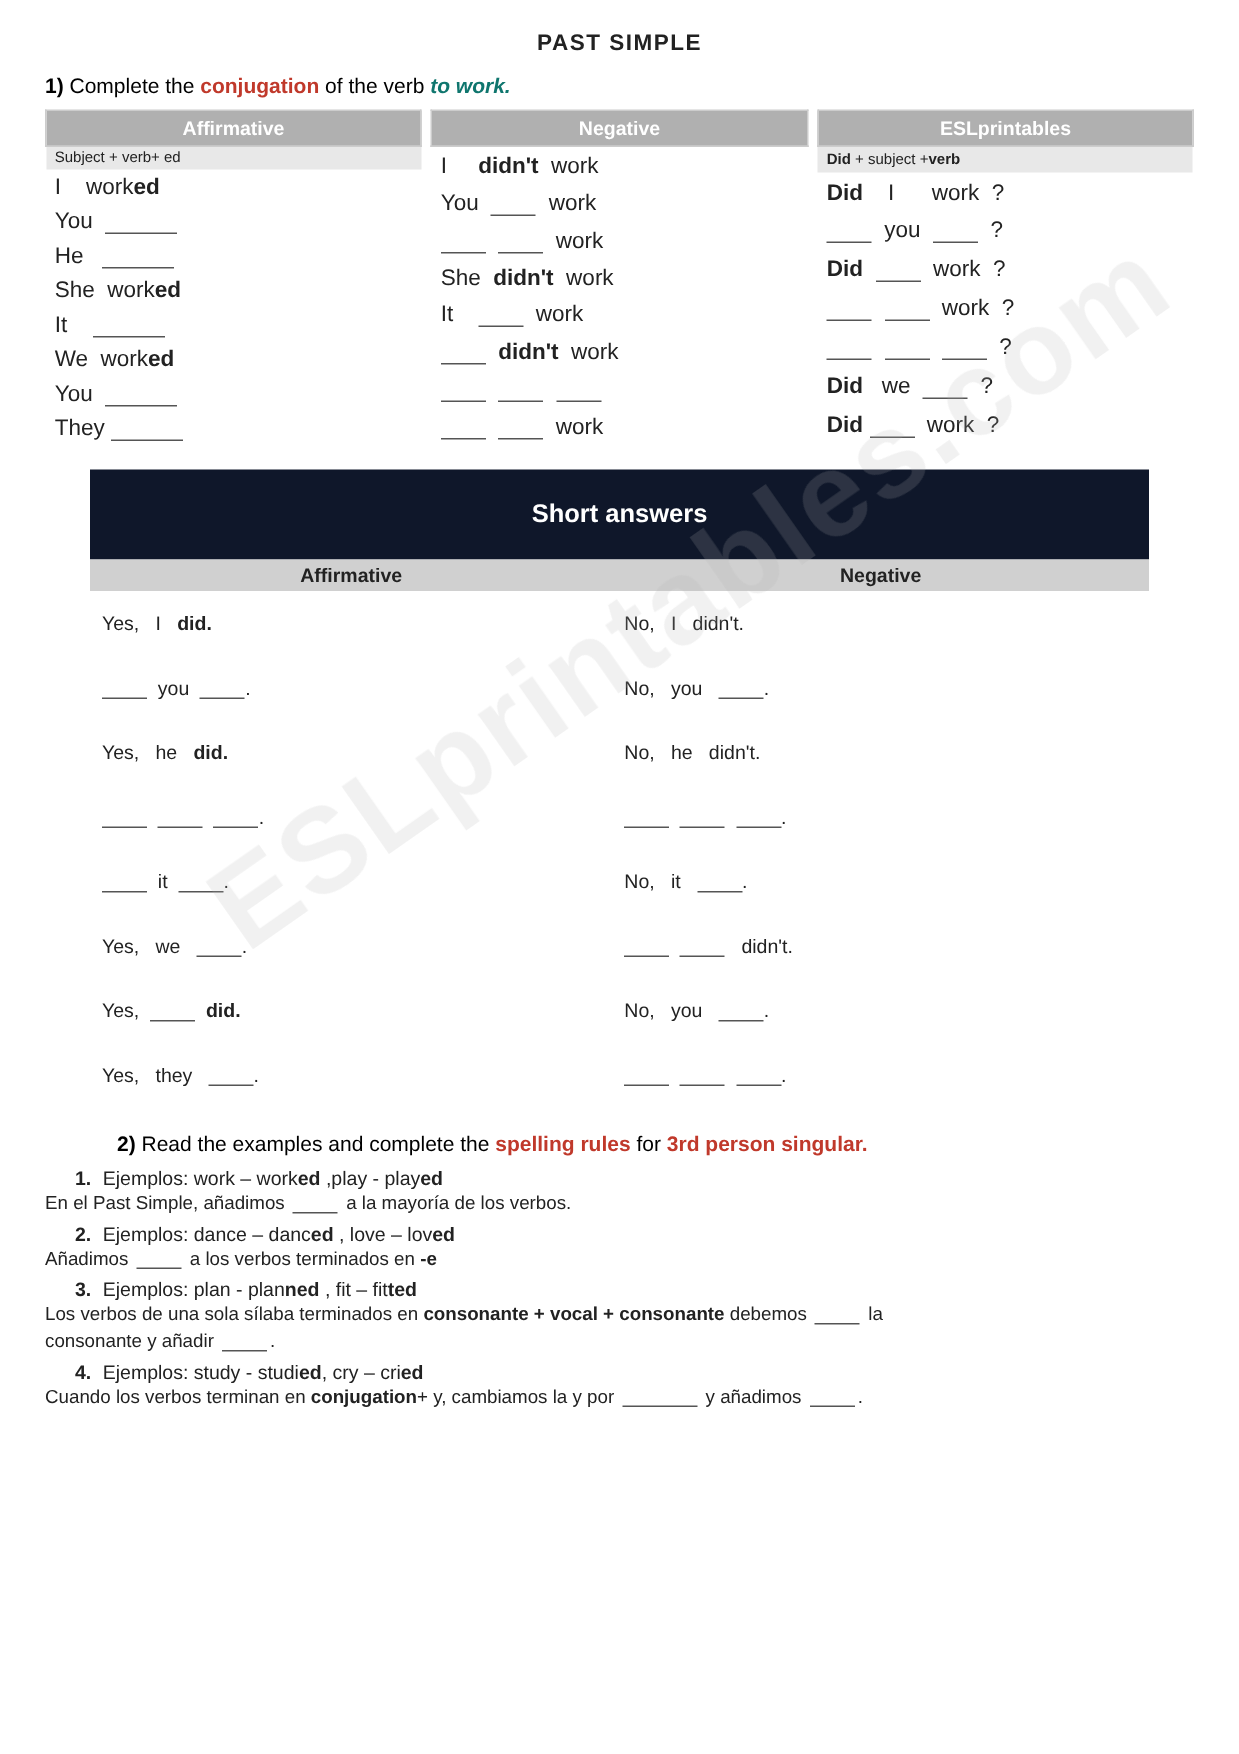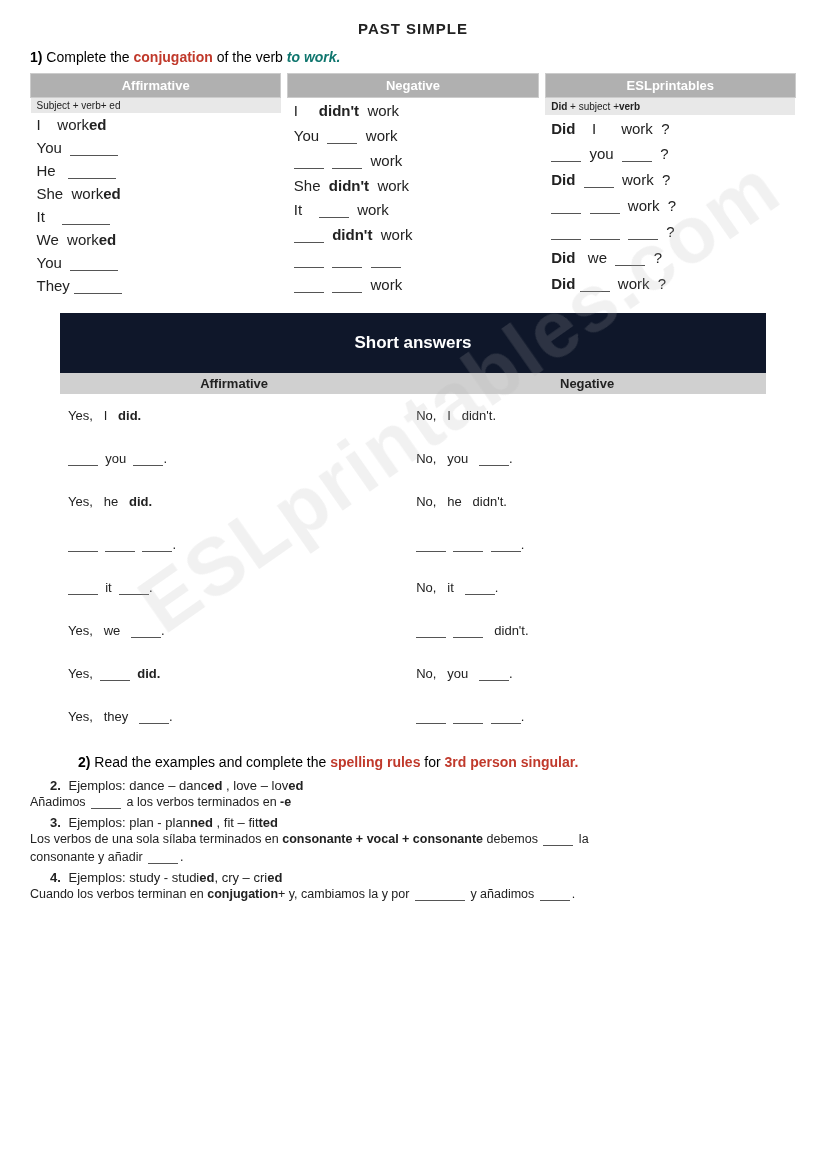--- a/index.html
+++ b/index.html
@@ -353,20 +353,29 @@
 
 <div class="section2">
   <div class="section-title s2-title">
     <span class="bold">2)</span>
     <span>Read the examples and complete the</span>
     <span class="colored">spelling rules</span>
     <span>for</span>
     <span class="bold red" style="color:#c0392b;">3rd person singular.</span>
   </div>
 
+  <div class="s2-item">
+    <div class="example-line">
+      <span class="item-num">1.</span>
+      <span>Ejemplos: work – work<span class="bold">ed</span> ,play - play<span class="bold">ed</span></span>
+    </div>
+    <div class="rule-line">
+      En el Past Simple, añadimos <span class="inline-blank"></span> a la mayoría de los verbos.
+    </div>
+  </div>
 
   <div class="s2-item">
     <div class="example-line">
       <span class="item-num">2.</span>
       <span>Ejemplos: dance – danc<span class="bold">ed</span> , love – lov<span class="bold">ed</span></span>
     </div>
     <div class="rule-line">
       Añadimos <span class="inline-blank"></span> a los verbos terminados en <span class="bold">-e</span>
     </div>
   </div>

